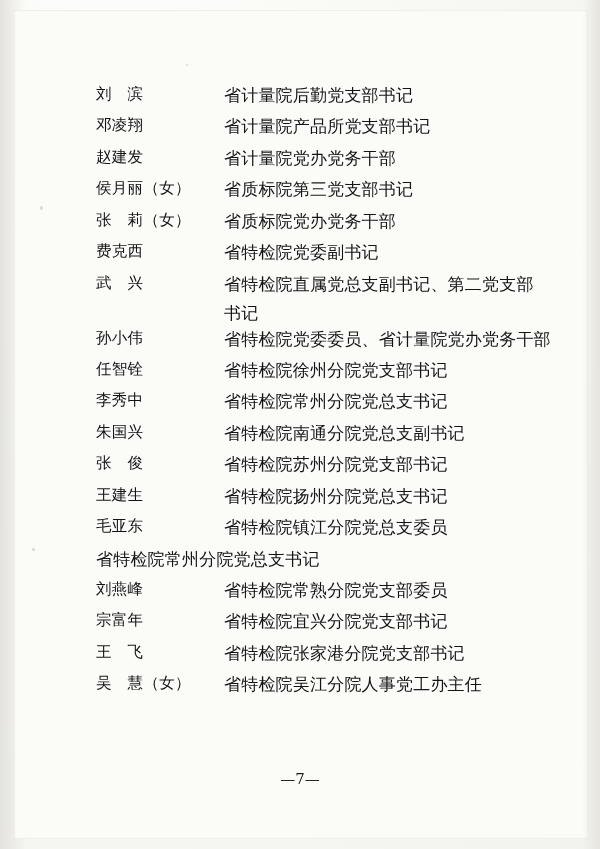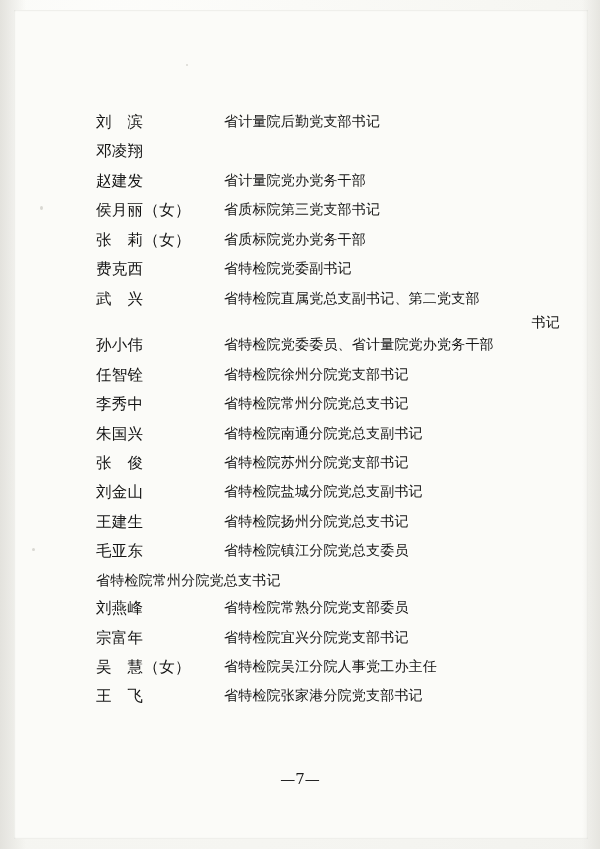--- a/index.html
+++ b/index.html
@@ -44,48 +44,47 @@
     left: 14px;
     top: 10px;
     right: 12px;
     bottom: 10px;
     background: #fbfbf8;
     box-shadow: 0 0 2px rgba(120,120,110,0.35) inset;
   }
   .content {
     position: absolute;
     left: 96px;
-    top: 112px;
+    top: 84px;
     right: 40px;
   }
   .row {
     display: flex;
     align-items: flex-start;
     margin-bottom: 8.5px;
     line-height: 1.35;
   }
   .name {
     width: 128px;
     flex: 0 0 128px;
     font-family: "DejaVu Serif", serif;
     font-size: 15.5px;
     color: #141414;
     letter-spacing: 0.3px;
   }
   .desc {
     flex: 1 1 auto;
     font-family: "DejaVu Serif", serif;
-    font-size: 14px;
+    font-size: 17px;
     color: #141414;
     letter-spacing: 0.2px;
   }
   .desc .cont {
     display: block;
     margin-top: 6px;
-    text-align: right;
   }
   .gap-after {
     margin-bottom: 3px;
   }
   .footer {
     position: absolute;
     left: 0;
     right: 0;
     top: 770px;
     text-align: center;
@@ -112,20 +111,21 @@
 
   <div class="content">
 
     <div class="row">
       <div class="name">刘　滨</div>
       <div class="desc">省计量院后勤党支部书记</div>
     </div>
 
     <div class="row">
       <div class="name">邓凌翔</div>
+      <div class="desc">省计量院产品所党支部书记</div>
     </div>
 
     <div class="row">
       <div class="name">赵建发</div>
       <div class="desc">省计量院党办党务干部</div>
     </div>
 
     <div class="row">
       <div class="name">侯月丽（女）</div>
       <div class="desc">省质标院第三党支部书记</div>
@@ -167,24 +167,20 @@
     <div class="row">
       <div class="name">朱国兴</div>
       <div class="desc">省特检院南通分院党总支副书记</div>
     </div>
 
     <div class="row">
       <div class="name">张　俊</div>
       <div class="desc">省特检院苏州分院党支部书记</div>
     </div>
 
-    <div class="row">
-      <div class="name">刘金山</div>
-      <div class="desc">省特检院盐城分院党总支副书记</div>
-    </div>
 
     <div class="row">
       <div class="name">王建生</div>
       <div class="desc">省特检院扬州分院党总支书记</div>
     </div>
 
     <div class="row">
       <div class="name">毛亚东</div>
       <div class="desc">省特检院镇江分院党总支委员</div>
     </div>
@@ -197,25 +193,25 @@
       <div class="name">刘燕峰</div>
       <div class="desc">省特检院常熟分院党支部委员</div>
     </div>
 
     <div class="row">
       <div class="name">宗富年</div>
       <div class="desc">省特检院宜兴分院党支部书记</div>
     </div>
 
     <div class="row">
+      <div class="name">王　飞</div>
+      <div class="desc">省特检院张家港分院党支部书记</div>
+    </div>
+
+    <div class="row">
       <div class="name">吴　慧（女）</div>
       <div class="desc">省特检院吴江分院人事党工办主任</div>
     </div>
 
-    <div class="row">
-      <div class="name">王　飞</div>
-      <div class="desc">省特检院张家港分院党支部书记</div>
-    </div>
-
   </div>
 
   <div class="footer">—7—</div>
 </div>
 
 </body></html>

